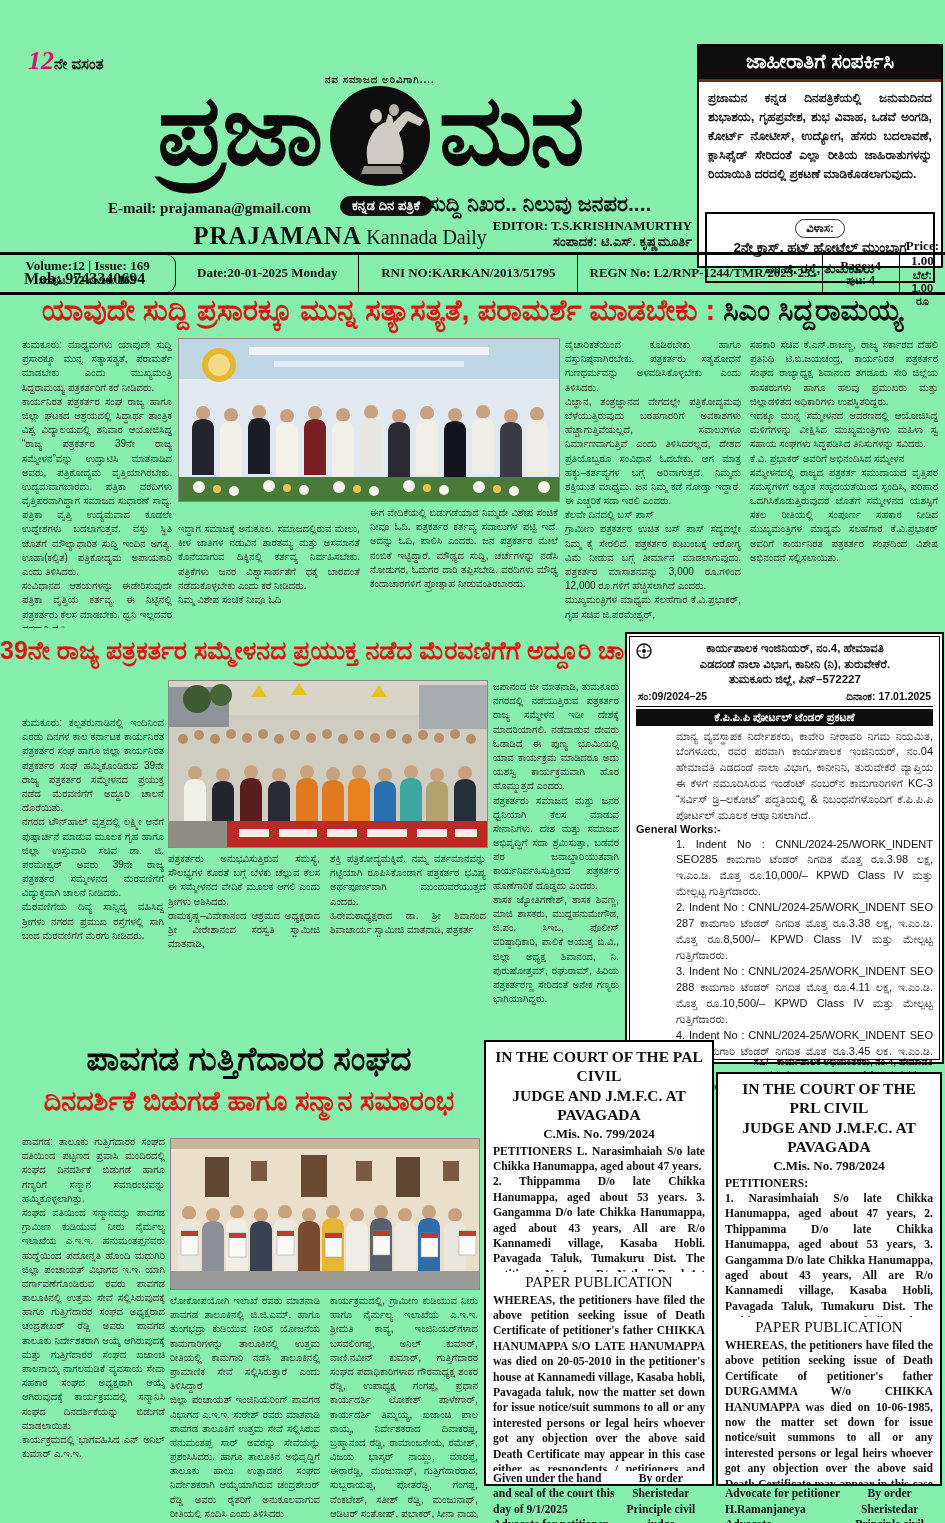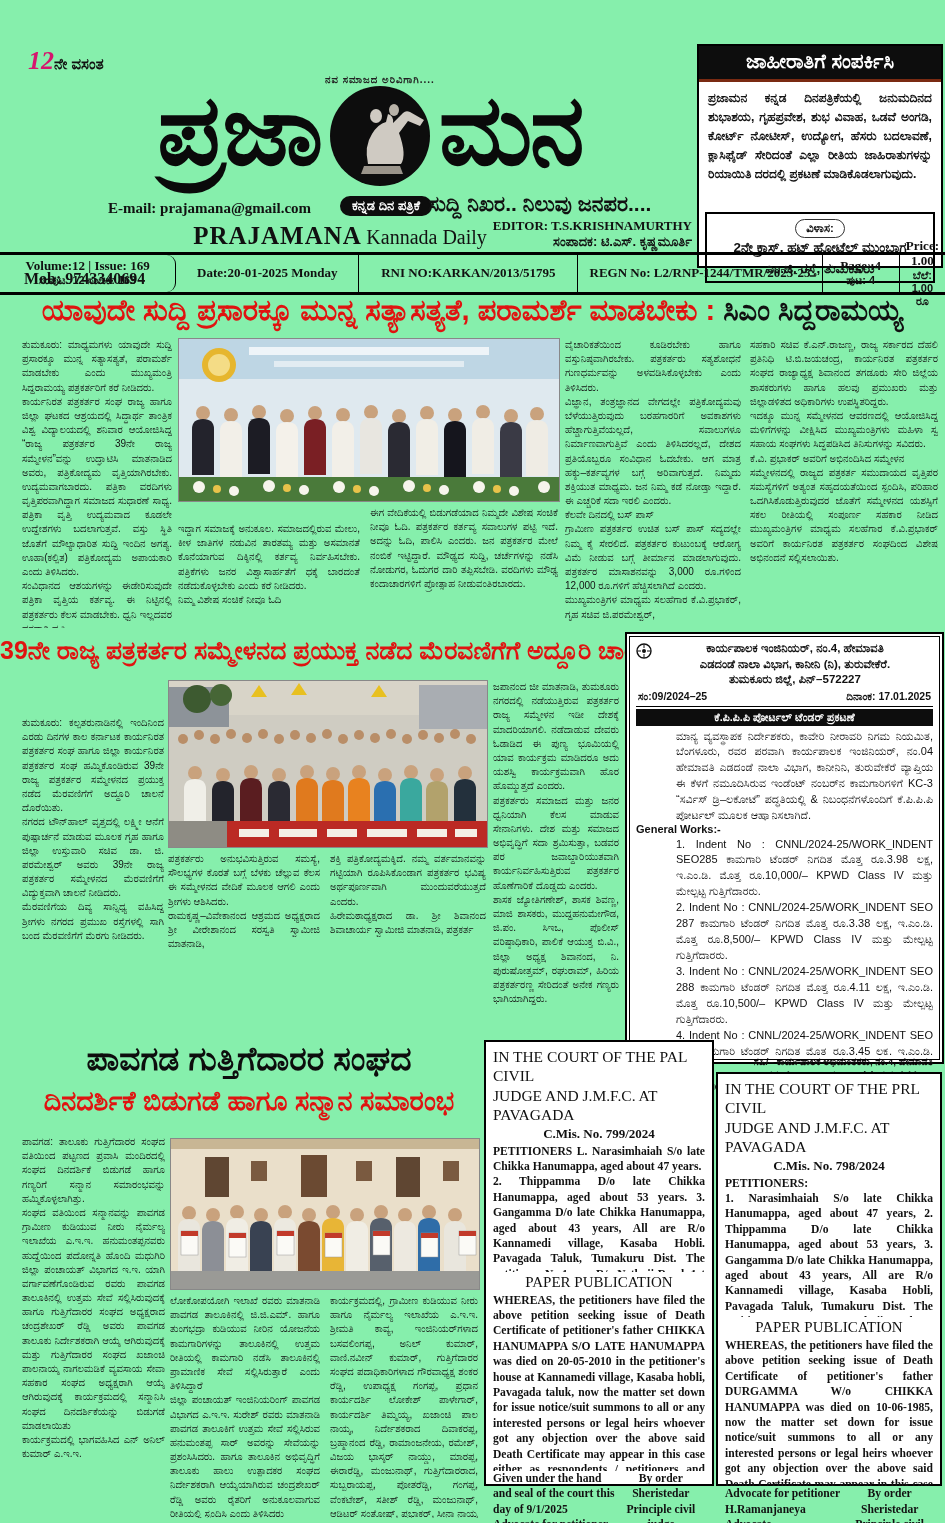--- a/index.html
+++ b/index.html
@@ -50,21 +50,21 @@
   .tender{border:2px solid #000;outline:1px solid #000;outline-offset:-5px;background:#fff;padding:7px 9px;}
   .tender-head{font-size:11.5px;font-weight:800;text-align:center;line-height:1.35;}
   .tender-ref{display:flex;justify-content:space-between;font-size:10.5px;font-weight:700;border-bottom:1px solid #000;padding:2px 2px 3px;}
   .tender-bar{background:#0d0d0d;color:#fff;text-align:center;font-size:11px;font-weight:700;padding:2px 0;margin:2px 0 3px;}
   .tender-body{font-size:11px;line-height:1.45;font-weight:500;margin-left:40px;}
   .tender-works{font-family:"Liberation Sans",sans-serif;font-weight:800;font-size:11px;padding:2px 0;}
   .tender-sign{font-size:9.8px;font-weight:700;text-align:right;line-height:1.4;}
   .dipr{font-size:8.5px;font-weight:800;}
   
   .court{border:2px solid #000;background:#fff;padding:5px 7px;font-family:"Liberation Serif",serif;}
-  .court-title{font-weight:400;font-size:15.5px;line-height:1.25;}
+  .court-title{font-weight:700;font-size:15.5px;text-align:center;line-height:1.25;}
   .court-case{font-weight:700;font-size:13px;text-align:center;padding:1px 0 2px;}
   .court-body{font-weight:700;font-size:11.6px;line-height:1.33;}
   .court-pub{font-weight:400;font-size:15px;text-align:center;padding:2px 0;}
   .court-foot{display:flex;font-weight:700;font-size:11.6px;line-height:1.35;}
   .court-foot .l{flex:1.4;}
   .court-foot .r{flex:1;text-align:center;}
 </style>
 </head>
 <body>
 

